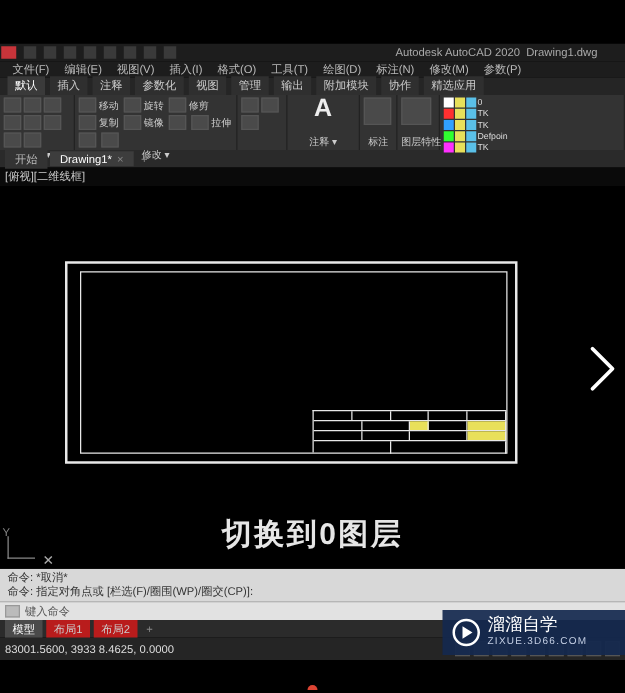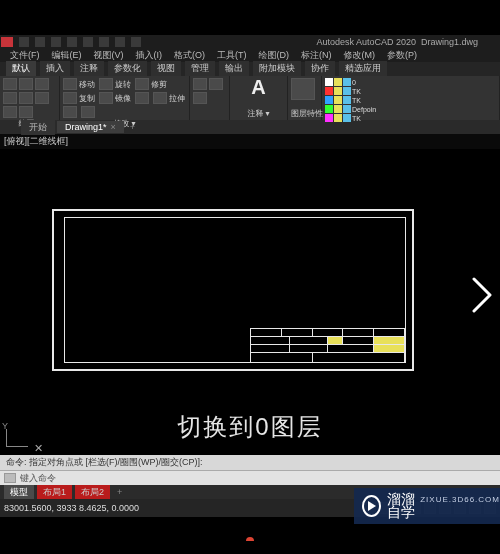--- a/index.html
+++ b/index.html
@@ -69,21 +69,21 @@
   .layer-swatches { display: flex; flex-direction: column; gap: 1px; }
   .layer-swatches .row { display: flex; gap: 1px; align-items: center; }
   .sw { width: 8px; height: 8px; }
   .layer-swatches .name { font-size: 7px; color: #ddd; }
 
   
   .filetabs {
     height: 14px;
     background: #2a2a2a;
     display: flex; align-items: center; gap: 2px;
-    padding-left: 21px;
+    padding-left: 4px;
     font-size: 9px;
   }
   .filetab { padding: 1px 8px; background: #333; color: #bbb; }
   .filetab.active { background: #3d3d3d; color: #fff; }
   .filetab .close { margin-left: 4px; color: #888; }
 
   
   .viewlabel { font-size: 9px; color: #ccc; padding: 1px 4px; background: #0a0a0a; }
 
   
@@ -120,21 +120,21 @@
     color: #888; font-size: 9px;
   }
   .ucs .y { position: absolute; left: 0; top: 0; }
   .ucs .axis-y { position: absolute; left: 4px; top: 8px; width: 1px; height: 18px; background: #888; }
   .ucs .axis-x { position: absolute; left: 4px; bottom: 4px; width: 22px; height: 1px; background: #888; }
   .caption {
     position: absolute;
     left: 0; right: 0; bottom: 12px;
     text-align: center;
     font-size: 24px; color: #e6e6e6;
-    font-weight: 400;
+    font-weight: 700;
     letter-spacing: 2px;
   }
   .cross-close {
     position: absolute; left: 34px; bottom: 0;
     color: #aaa; font-size: 11px;
   }
   .next-arrow {
     position: absolute;
     right: 6px; top: 128px;
     width: 24px; height: 36px;
@@ -191,21 +191,21 @@
     border: 2px solid #fff; border-radius: 50%;
     display: flex; align-items: center; justify-content: center;
   }
   .watermark .play span {
     width: 0; height: 0;
     border-left: 8px solid #fff;
     border-top: 5px solid transparent;
     border-bottom: 5px solid transparent;
     margin-left: 2px;
   }
-  .watermark .txt { display: flex; flex-direction: row; line-height: 13px; }
+  .watermark .txt { display: flex; flex-direction: column; line-height: 13px; }
   .watermark .cn { font-size: 14px; font-weight: 500; }
   .watermark .en { font-size: 8px; letter-spacing: 1px; color: #c4cfe4; }
 
   .bottom-black { height: 22px; background: #000; position: relative; }
   .rec-dot { position: absolute; left: 50%; bottom: -2px; width: 8px; height: 4px; background: #d43; border-radius: 4px 4px 0 0; transform: translateX(-50%); }
 </style>
 </head>
 <body>
 
 <div class="top-black"></div>
@@ -303,20 +303,26 @@
     <div class="tools">
       <div class="tool"></div>
       <div class="tool"></div>
       <div class="tool"></div>
     </div>
     <div class="label">&nbsp;</div>
   </div>
   <div class="rpanel" style="width:58px">
     <div class="bigA">A</div>
     <div class="label">注释 ▾</div>
+  </div>
+  <div class="rpanel" style="width:30px">
+    <div class="tools">
+        <div class="tool" style="width:22px;height:22px"></div>
+      </div>
+    <div class="label">标注</div>
   </div>
   <div class="rpanel" style="width:34px">
     <div class="tools">
         <div class="tool" style="width:24px;height:22px"></div>
       </div>
     <div class="label">图层特性</div>
   </div>
   <div class="rpanel" style="flex:1">
     <div class="layer-swatches">
       <div class="row">
@@ -403,20 +409,21 @@
   <div class="caption">切换到0图层</div>
   <div class="next-arrow">
     <svg viewBox="0 0 24 36">
         <path d="M4 2 L20 18 L4 34" stroke="#fff" stroke-width="3" fill="none" stroke-linecap="round" stroke-linejoin="round"></path>
       </svg>
   </div>
 </div>
 
 <div class="cmd-area">
   <div class="cmd-hist">
+    <div>命令: *取消*</div>
     <div>命令: 指定对角点或 [栏选(F)/圈围(WP)/圈交(CP)]:</div>
   </div>
   <div class="cmd-line">
     <div class="chevron"></div>
     <span class="prompt">键入命令</span>
   </div>
 </div>
 
 <div class="layout-tabs">
   <div class="layout-tab active">模型</div>

